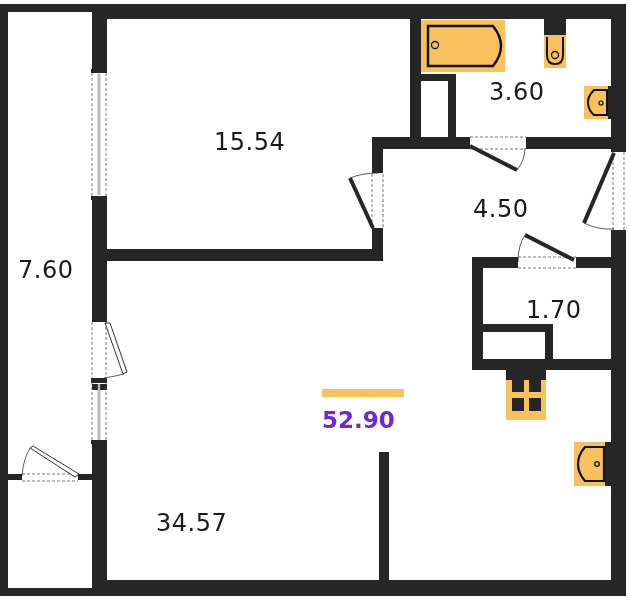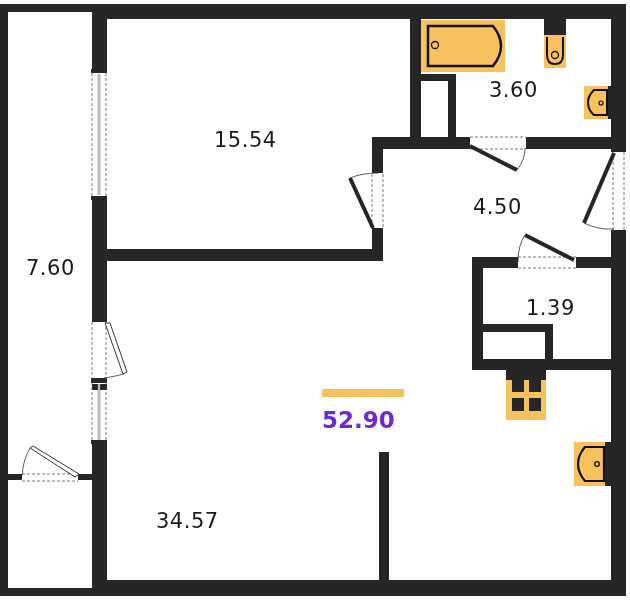--- a/index.html
+++ b/index.html
@@ -1,18 +1,18 @@
 <!DOCTYPE html>
 <html><head>
 <meta charset="utf-8">
 <style>
   html, body { margin: 0; padding: 0; background: #ffffff; }
   body { width: 630px; height: 600px; overflow: hidden; font-family: "Liberation Sans", "DejaVu Sans", sans-serif; }
   #plan { position: absolute; left: 0; top: 0; width: 630px; height: 600px; }
-  .lbl { position: absolute; font-family: "DejaVu Sans", sans-serif; font-size: 21px; color: #1a1a1a; letter-spacing: 0.5px; white-space: nowrap; }
+  .lbl { position: absolute; font-family: "DejaVu Sans", sans-serif; font-size: 24px; color: #1a1a1a; letter-spacing: 0.5px; white-space: nowrap; }
   .total { position: absolute; font-family: "DejaVu Sans", sans-serif; font-weight: bold; font-size: 23px; color: #6d28d9; white-space: nowrap; }
 </style>
 </head>
 <body>
 
 <svg id="plan" viewBox="0 0 630 600" xmlns="http://www.w3.org/2000/svg">
   <g fill="#262626">
 
     <rect x="0" y="6" width="8" height="590"></rect>
     <rect x="0" y="4" width="106" height="8"></rect>
@@ -147,19 +147,19 @@
       <rect x="574" y="442" width="37" height="44" fill="#f7c25e"></rect>
       <rect x="605" y="442" width="6" height="44" fill="#262626"></rect>
       <path d="M604,447 L585,447 Q578,455 578,464 Q578,473 585,481 L604,481 Z" fill="none" stroke="#111" stroke-width="2.2"></path>
       <circle cx="597" cy="464" r="2.3" fill="none" stroke="#111" stroke-width="1.3"></circle>
     </g>
   </g>
 
   <rect x="322" y="389" width="82" height="8" fill="#f7c25e"></rect>
 </svg>
 
-<div class="lbl" style="left:26px; top:256px;">7.60</div>
+<div class="lbl" style="left:18px; top:256px;">7.60</div>
 <div class="lbl" style="left:214px; top:128px;">15.54</div>
 <div class="lbl" style="left:489px; top:78px;">3.60</div>
 <div class="lbl" style="left:473px; top:195px;text-align:right;">4.50</div>
-<div class="lbl" style="left:526px; top:296px;">1.39</div>
+<div class="lbl" style="left:526px; top:296px;">1.70</div>
 <div class="lbl" style="left:156px; top:509px;">34.57</div>
 <div class="total" style="left:322px; top:407px;">52.90</div>
 
 </body></html>

